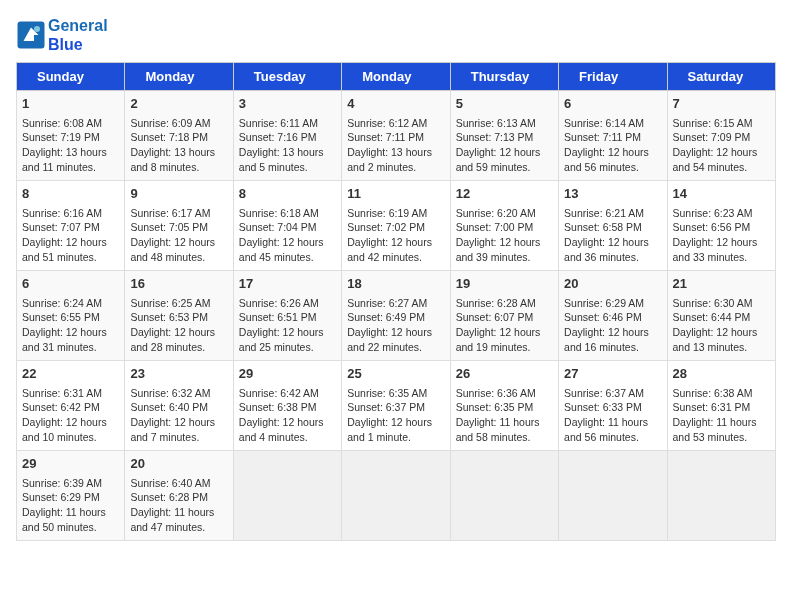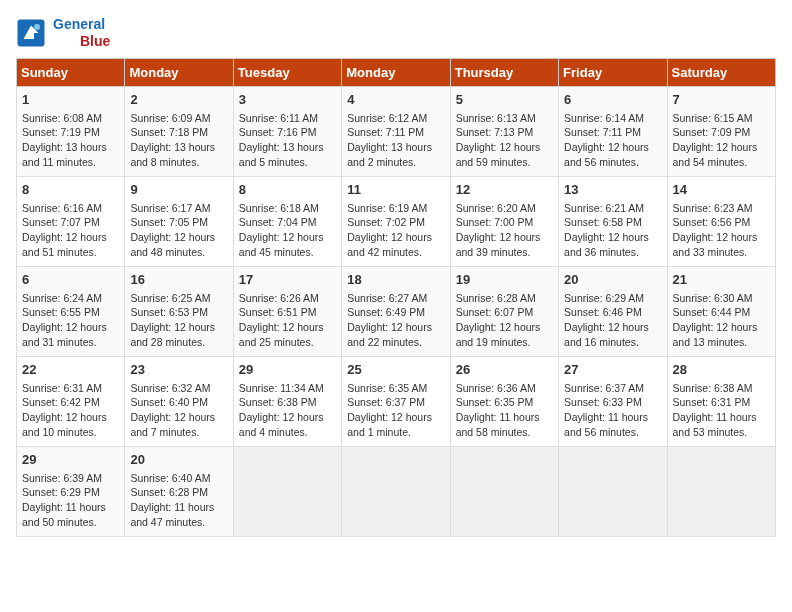--- a/index.html
+++ b/index.html
@@ -14,25 +14,24 @@
       display: flex;
       justify-content: space-between;
       align-items: flex-start;
       margin-bottom: 8px;
     }
     .logo {
       display: flex;
       align-items: center;
     }
     .logo-text {
-      font-size: 14px;
+      font-size: 16px;
       font-weight: bold;
       color: #333;
       line-height: 1.2;
-      text-align: center;
     }
     .logo-text span { color: #1a6bb5; }
     .logo-icon {
       width: 30px;
       height: 30px;
       margin-right: 2px;
     }
     .title-area { text-align: right; }
     .month-title {
       font-size: 32px;
@@ -42,23 +41,23 @@
     .subtitle {
       font-size: 14px;
       color: #555;
     }
     table {
       width: 100%;
       border-collapse: collapse;
       font-size: 11px;
     }
     thead tr th {
-      background-color: #c2410c;
+      background-color: #1d4ed8;
       color: #fff;
-      padding: 6px 4px;
+      padding: 6px 20px;
       text-align: left;
       font-size: 13px;
       font-weight: bold;
       border: 1px solid #ccc;
     }
     tbody tr td {
       vertical-align: top;
       padding: 4px 5px;
       border: 1px solid #ddd;
       width: 14.28%;
@@ -85,21 +84,21 @@
 
 <div class="header">
   <div class="logo">
     <svg class="logo-icon" viewBox="0 0 40 40">
       <rect x="2" y="2" width="36" height="36" rx="4" fill="#1a6bb5"></rect>
       <polygon points="10,28 20,10 30,20 24,20 24,28" fill="white"></polygon>
       <circle cx="28" cy="12" r="4" fill="#7ec8e3"></circle>
     </svg>
     <div class="logo-text">
       <div><span>General</span></div>
-      <div><span style="color:#b91c1c;margin-left:32px;">Blue</span></div>
+      <div><span style="color:#1d4ed8;">Blue</span></div>
     </div>
   </div>
   <div class="title-area">
     <div class="month-title"></div>
     <div class="subtitle"></div>
   </div>
 </div>
 
 <table>
   <thead>
@@ -254,21 +253,21 @@
           <div>Daylight: 12 hours and 10 minutes.</div>
         </td>
         <td>
           <span class="day-number">23</span>
           <div>Sunrise: 6:32 AM</div>
           <div>Sunset: 6:40 PM</div>
           <div>Daylight: 12 hours and 7 minutes.</div>
         </td>
         <td>
           <span class="day-number">29</span>
-          <div>Sunrise: 11:34 AM</div>
+          <div>Sunrise: 6:42 AM</div>
           <div>Sunset: 6:38 PM</div>
           <div>Daylight: 12 hours and 4 minutes.</div>
         </td>
         <td>
           <span class="day-number">25</span>
           <div>Sunrise: 6:35 AM</div>
           <div>Sunset: 6:37 PM</div>
           <div>Daylight: 12 hours and 1 minute.</div>
         </td>
         <td>

